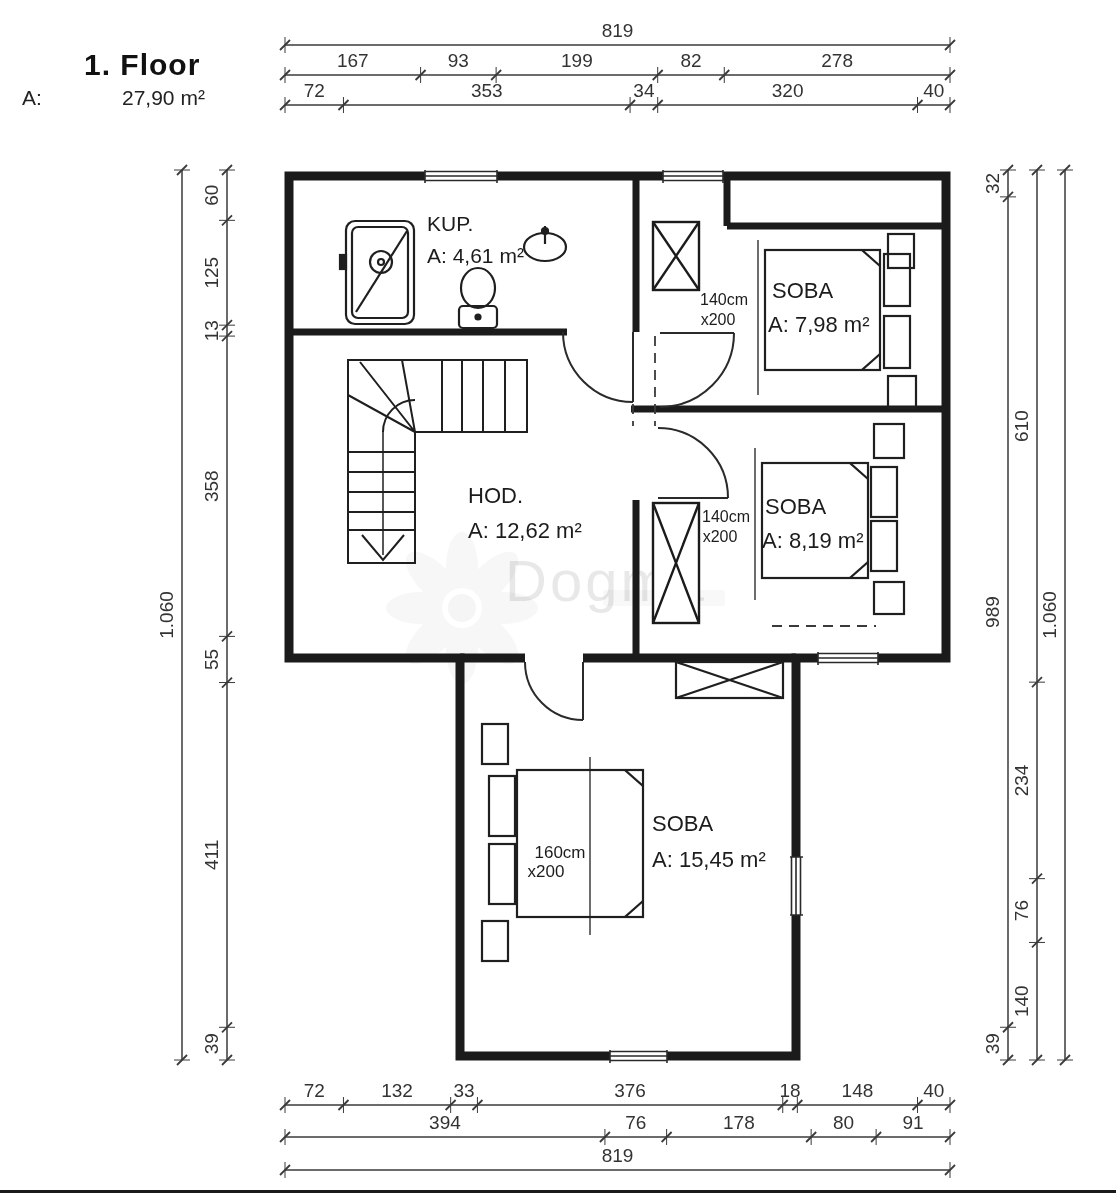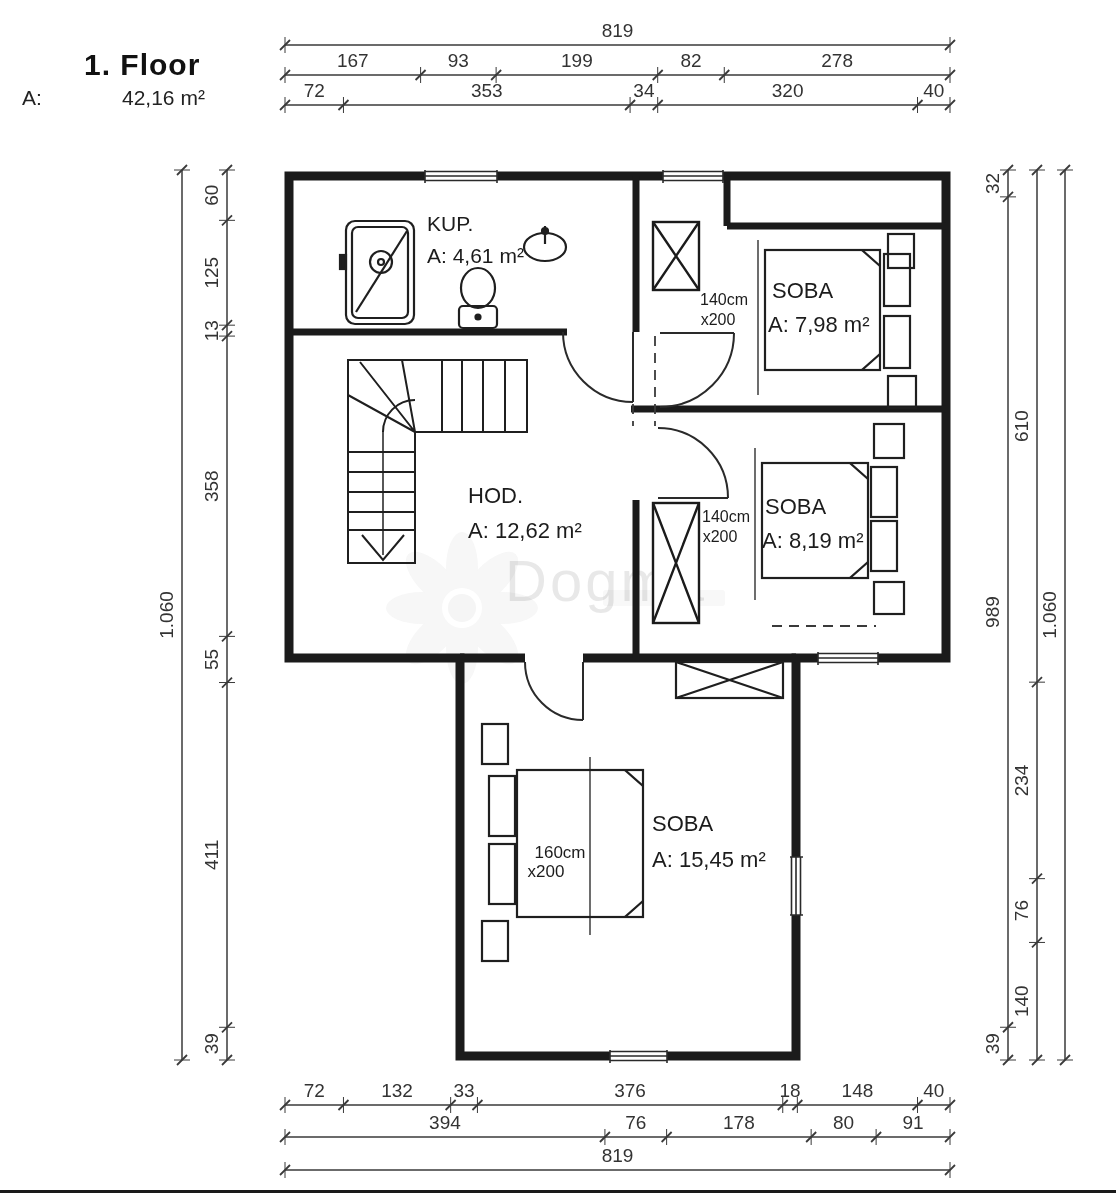--- a/index.html
+++ b/index.html
@@ -30,21 +30,21 @@
   }
   text{font-family:"Liberation Sans", sans-serif;}
 </style>
 </head>
 <body>
 
 <div class="canvas">
 
   <div class="title">1. Floor</div>
   <div class="area-label">A:</div>
-  <div class="area-value">42,16 m²</div>
+  <div class="area-value">27,90 m²</div>
 
   <svg width="1116" height="1200" viewBox="0 0 1116 1200">
 
     <g opacity="0.16">
       <g transform="translate(462,608)" fill="#c9c9c9" stroke="none">
         <ellipse rx="16" ry="36" cy="-40" transform="rotate(0)"></ellipse>
         <ellipse rx="16" ry="36" cy="-40" transform="rotate(45)"></ellipse>
         <ellipse rx="16" ry="36" cy="-40" transform="rotate(90)"></ellipse>
         <ellipse rx="16" ry="36" cy="-40" transform="rotate(135)"></ellipse>
         <ellipse rx="16" ry="36" cy="-40" transform="rotate(180)"></ellipse>

